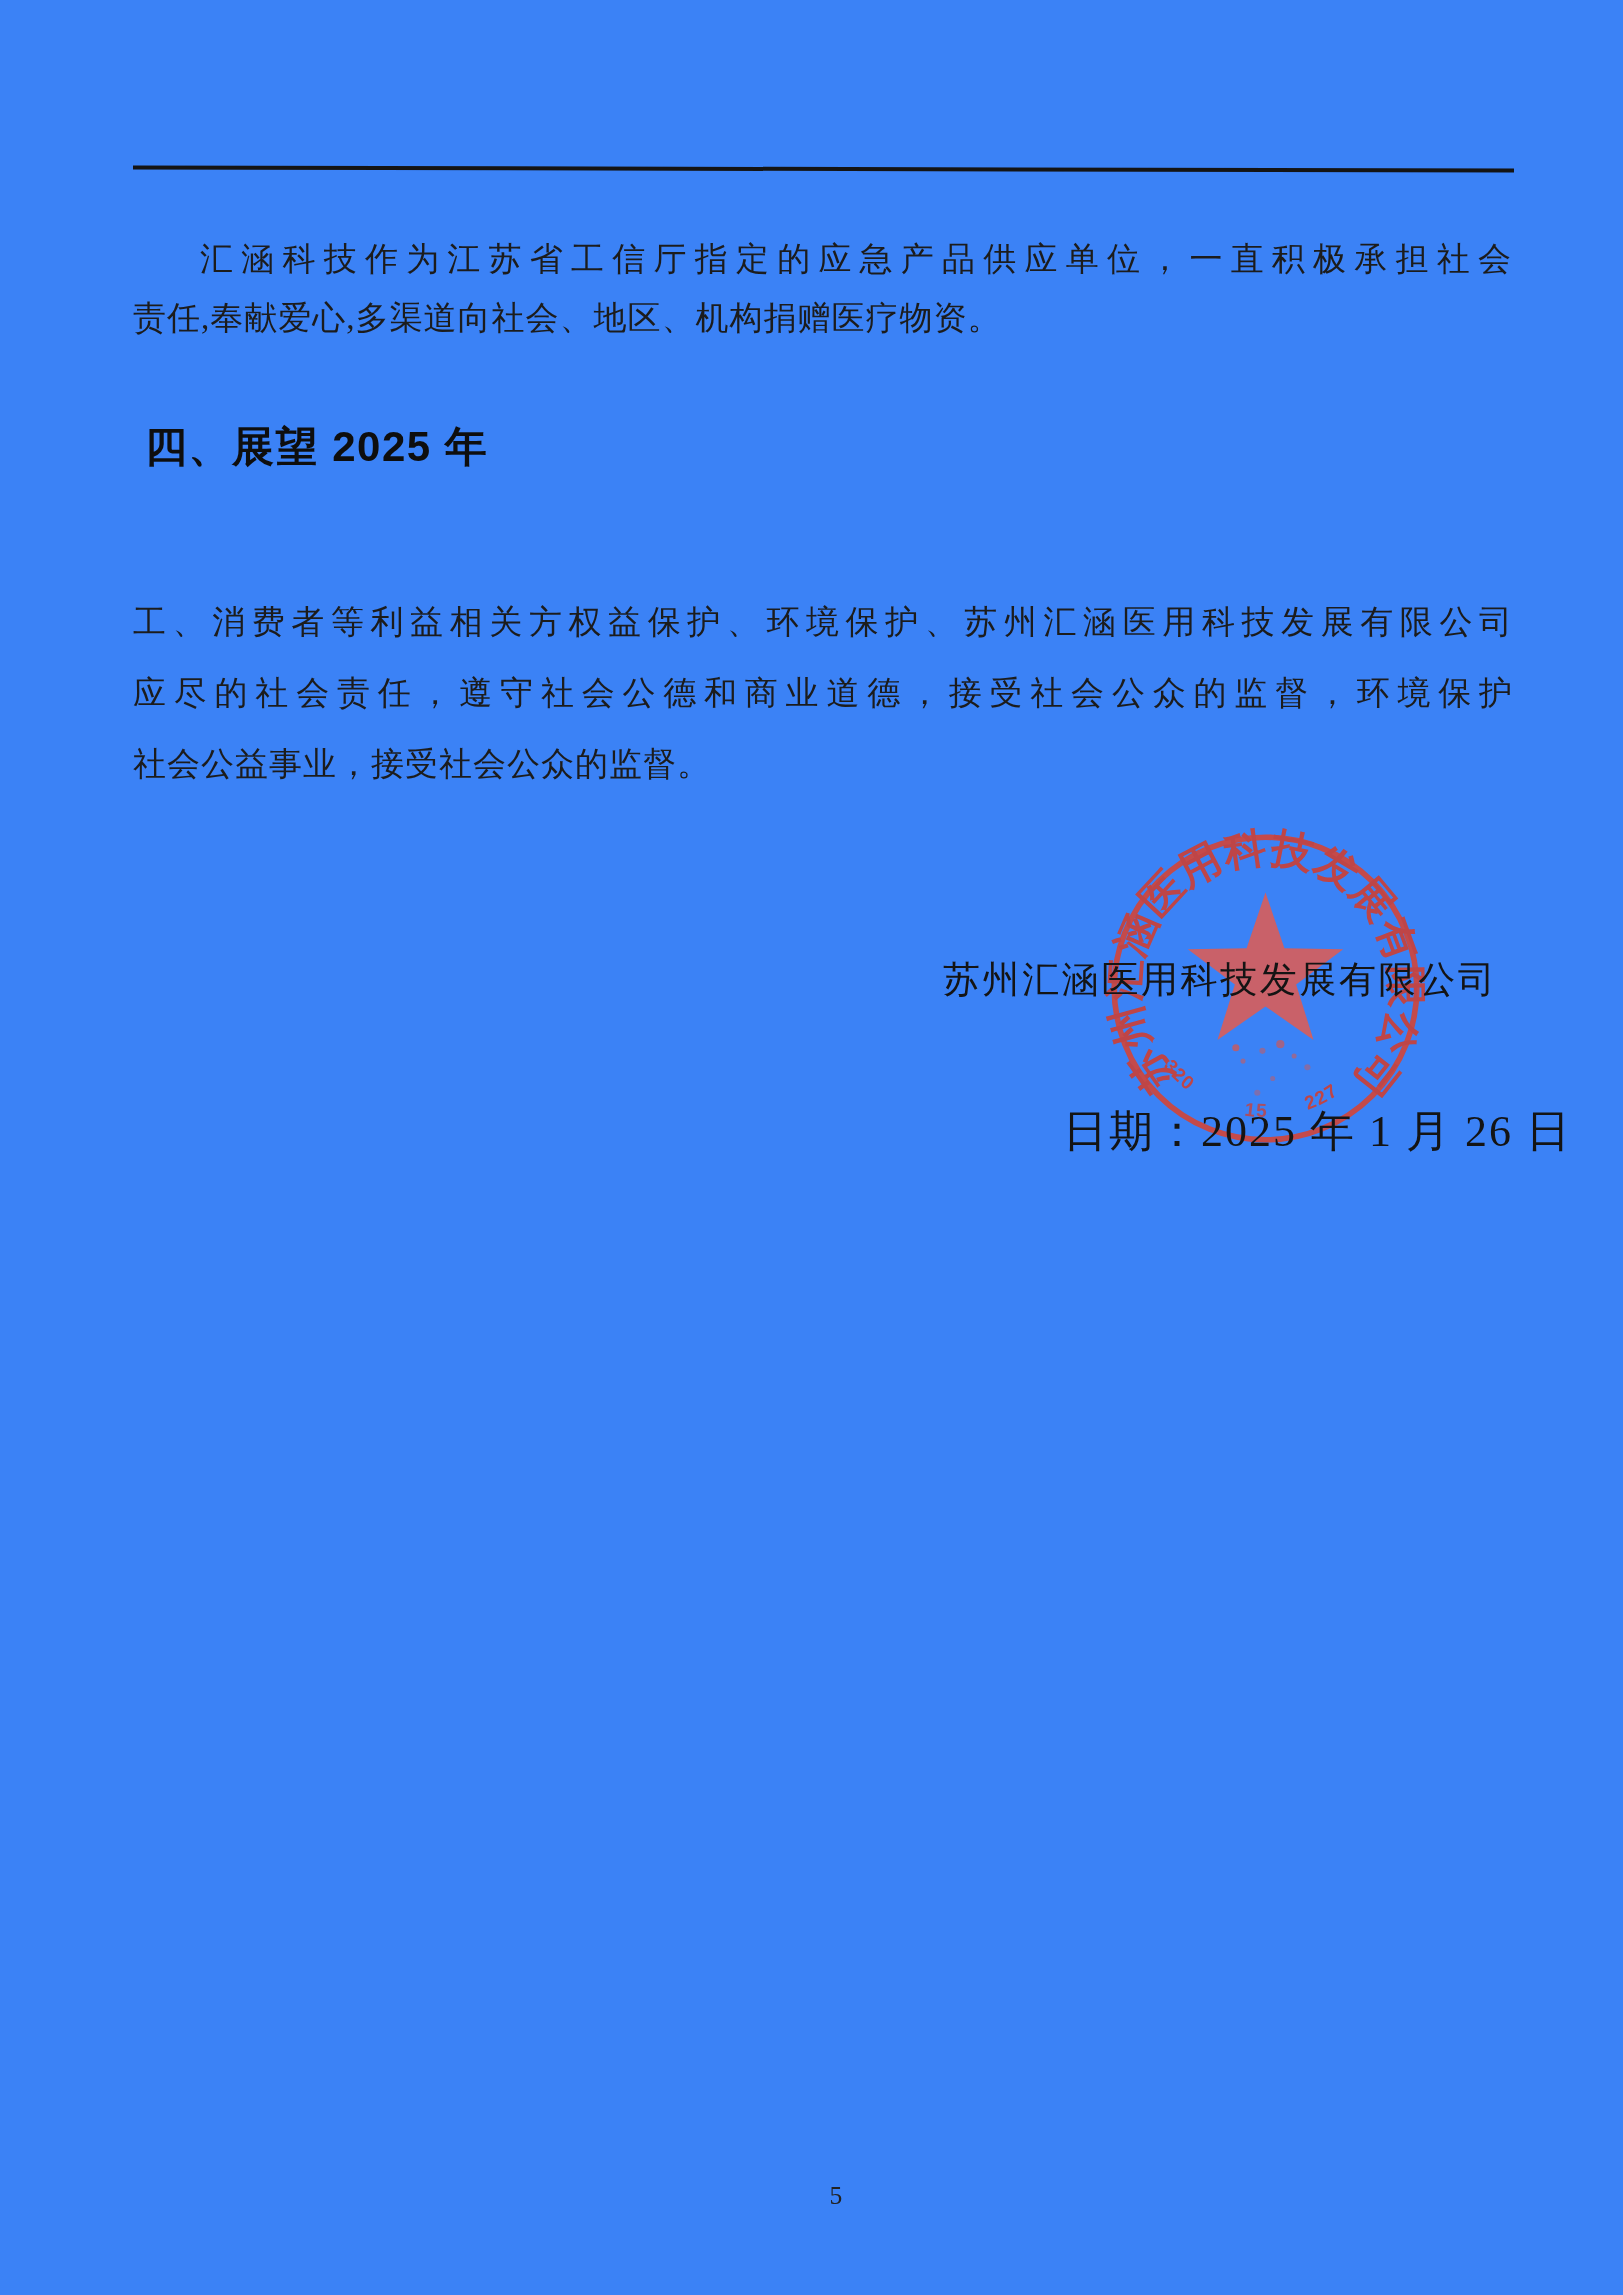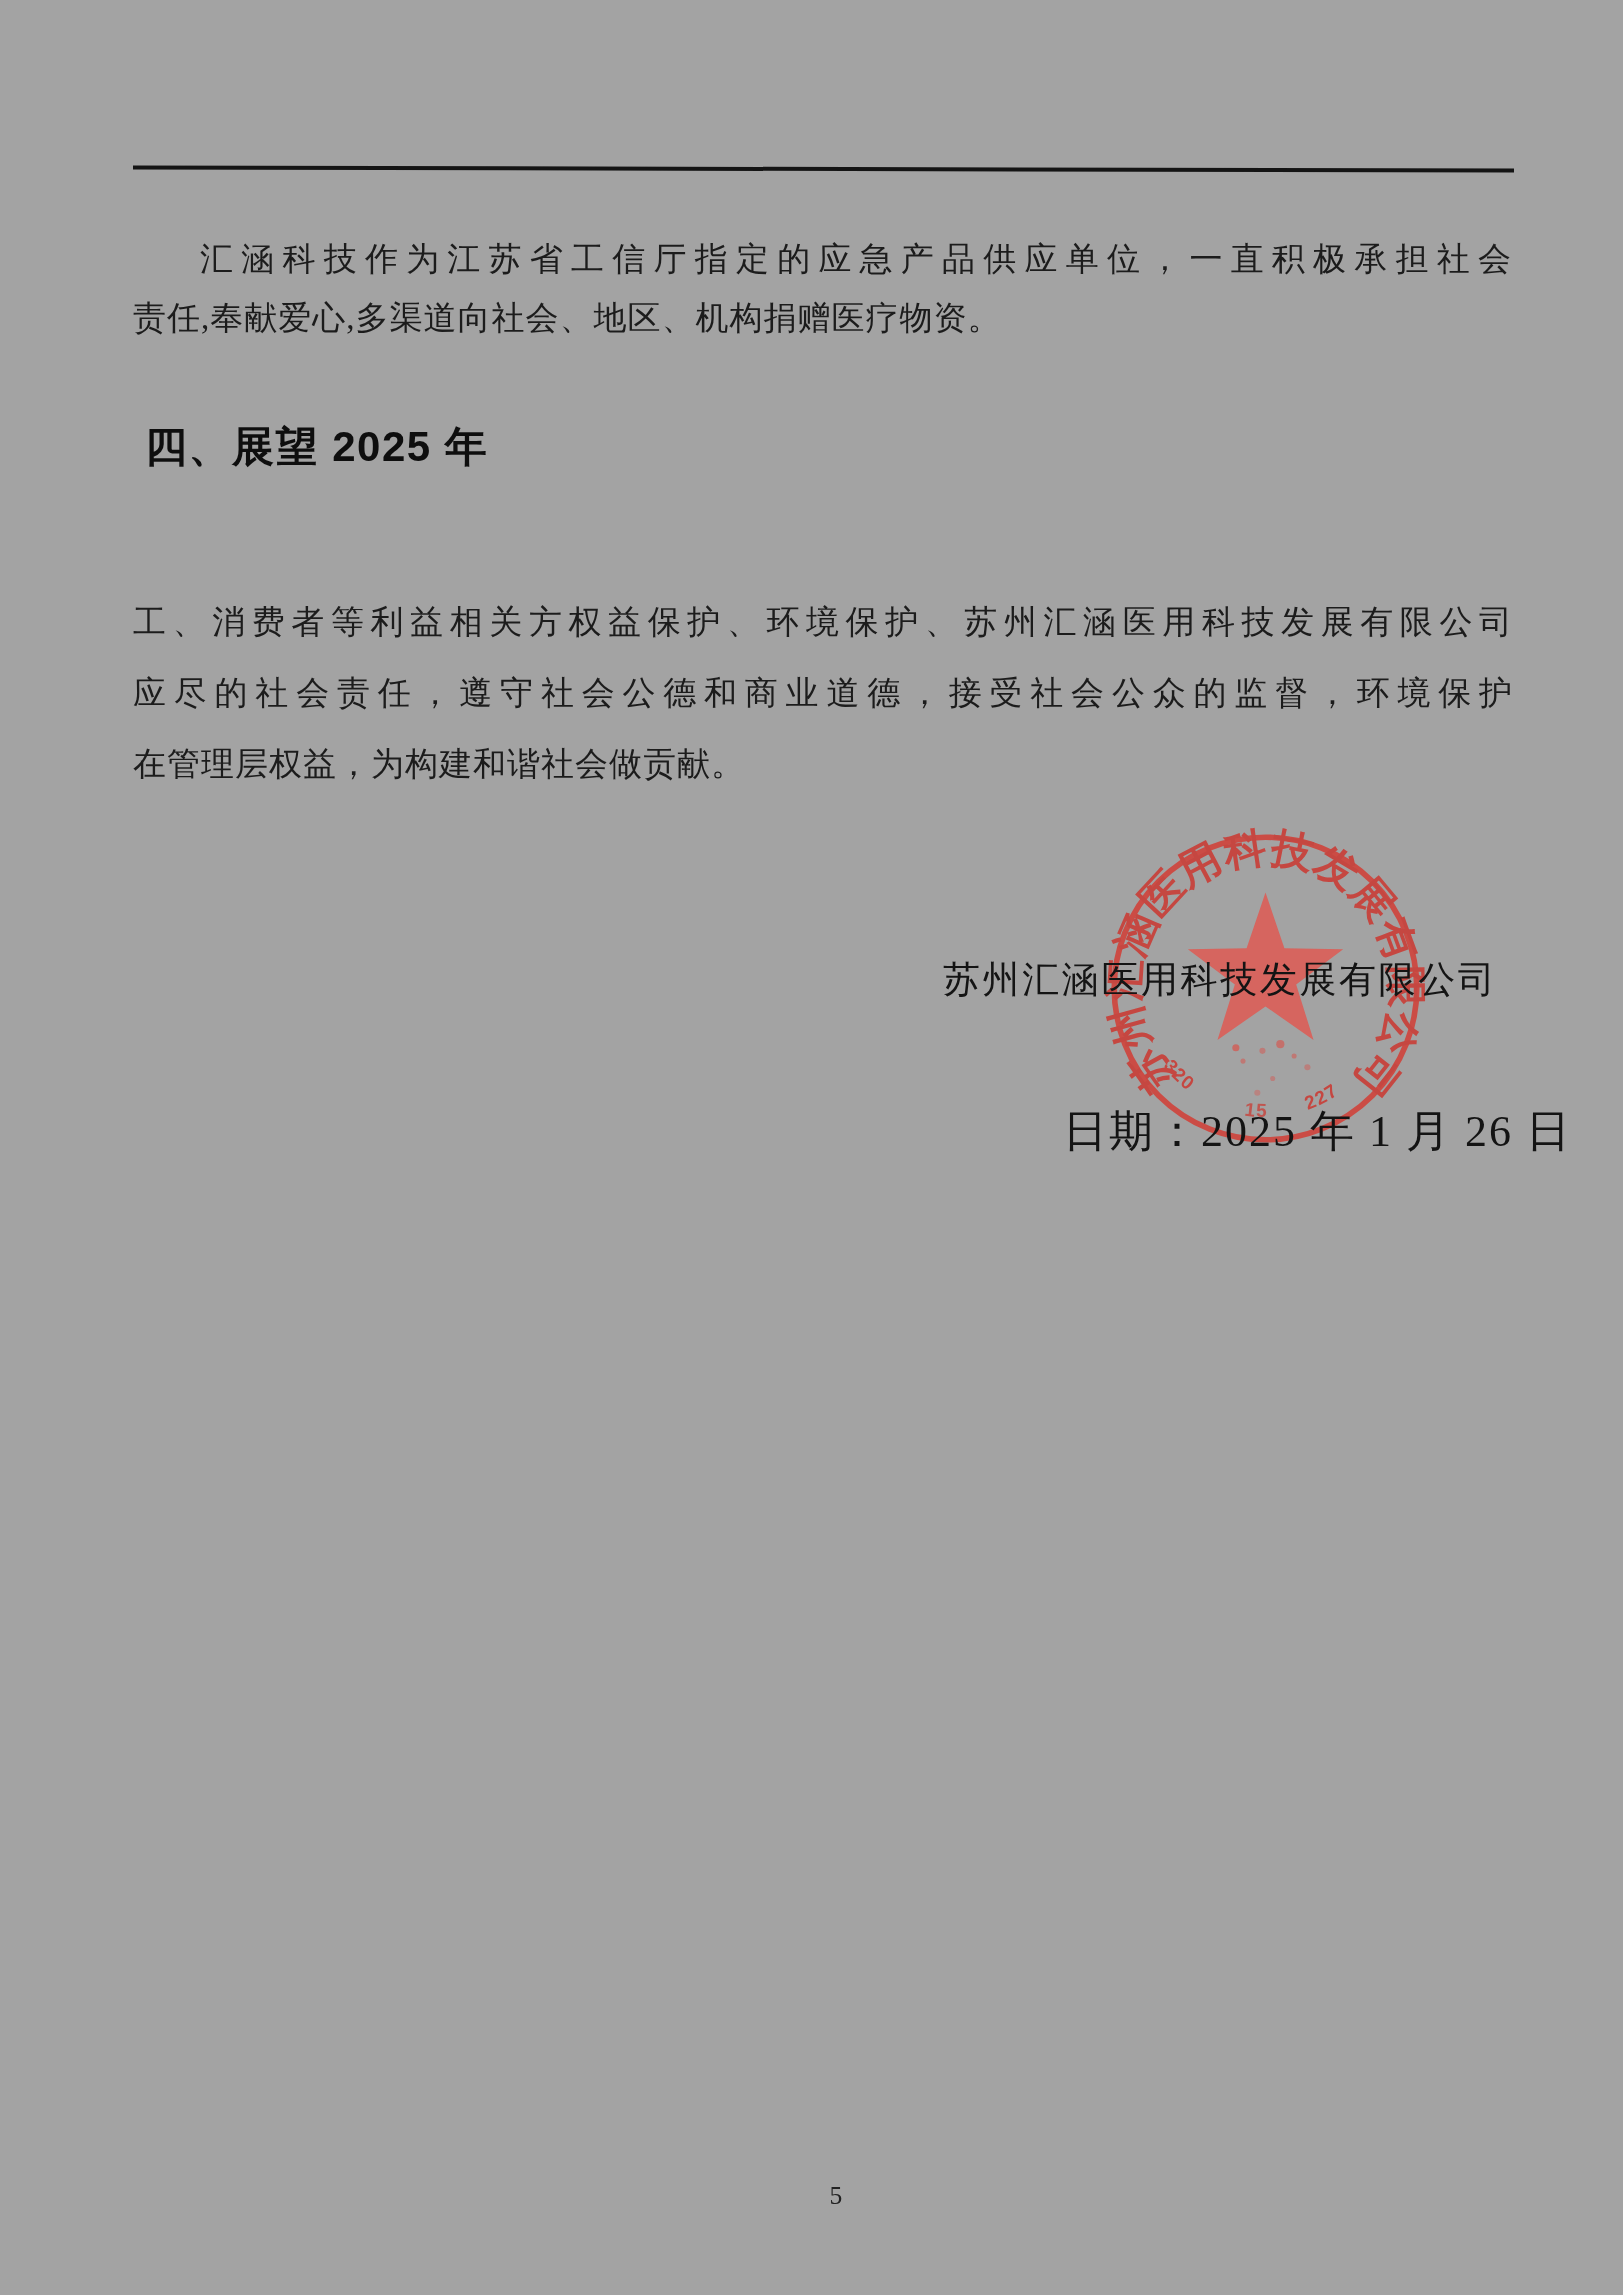--- a/index.html
+++ b/index.html
@@ -6,21 +6,21 @@
   body {
     width: 1623px; height: 2295px;
     background: #ffffff;
     font-family: "Liberation Serif", "DejaVu Serif", serif;
     position: relative;
     overflow: hidden;
   }
   .page {
     position: absolute; left: 0; top: 0;
     width: 1623px; height: 2295px;
-    background: #a3a3a3;
+    background: #3b82f6;
   }
   .top-rule {
     position: absolute;
     left: 133px; top: 167px;
     width: 1381px; height: 3.6px;
     background: #141414;
     transform: rotate(0.12deg);
   }
   .bodyline {
     position: absolute;
@@ -100,21 +100,21 @@
 
   <div class="top-rule"></div>
 
   <div class="bodyline justify" style="left:200px; top:241px; width:1312px;">汇涵科技作为江苏省工信厅指定的应急产品供应单位，一直积极承担社会</div>
   <div class="bodyline" style="left:133px; top:300px;text-align:right;">责任,奉献爱心,多渠道向社会、地区、机构捐赠医疗物资。</div>
 
   <h2 class="heading">四、展望 2025 年</h2>
 
   <div class="bodyline justify" style="left:133px; top:604px; width:1380px;">工、消费者等利益相关方权益保护、环境保护、苏州汇涵医用科技发展有限公司</div>
   <div class="bodyline justify" style="left:133px; top:675px; width:1380px;">应尽的社会责任，遵守社会公德和商业道德，接受社会公众的监督，环境保护</div>
-  <div class="bodyline" style="left:133px; top:746px;">在管理层权益，为构建和谐社会做贡献。</div>
+  <div class="bodyline" style="left:133px; top:746px;">社会公益事业，接受社会公众的监督。</div>
 
   <div class="seal">
     <svg viewBox="0 0 632 632" xmlns="http://www.w3.org/2000/svg">
       <defs>
         <path id="ringPath" d="M 141 491 A 247 247 0 1 1 491 491" fill="none"></path>
         <path id="serialPath" d="M 98 442 A 252 252 0 0 0 534 442" fill="none"></path>
       </defs>
 
       <circle cx="316" cy="316" r="296" fill="none" stroke="#cf463e" stroke-width="11"></circle>
 

